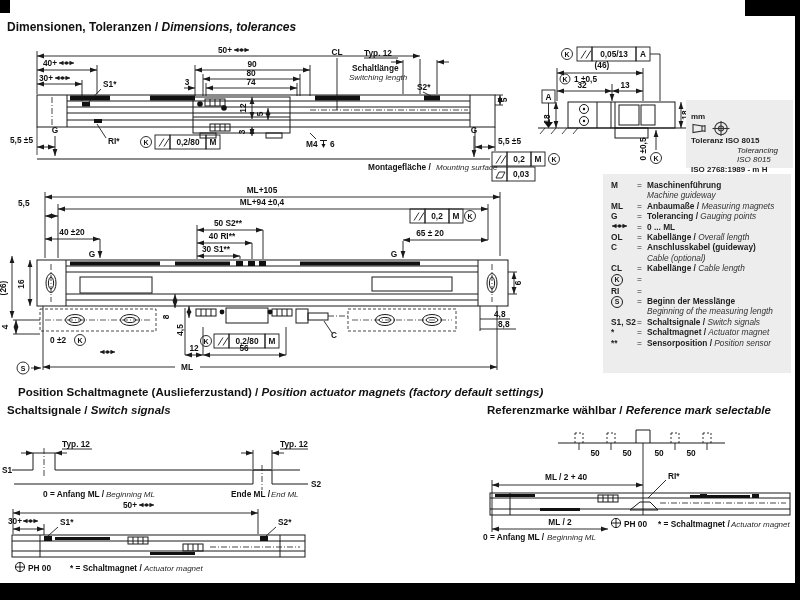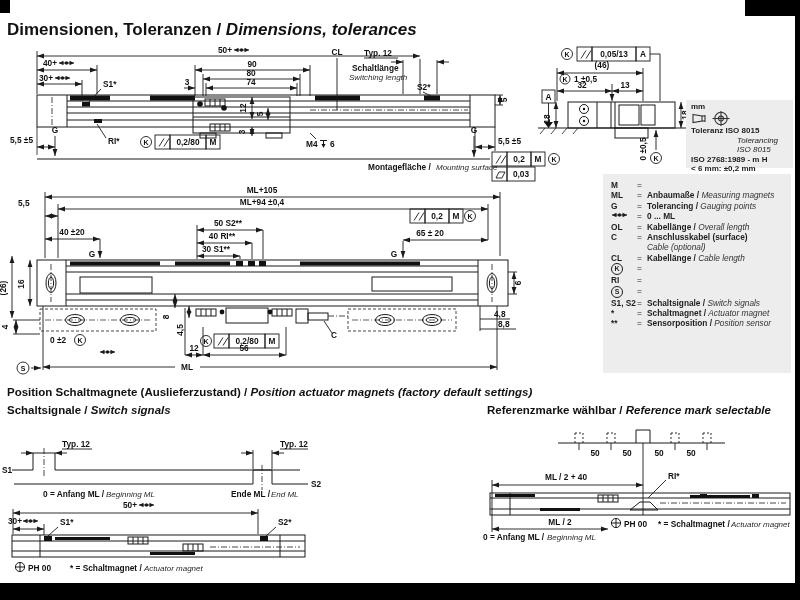--- a/index.html
+++ b/index.html
@@ -1,40 +1,40 @@
 <!DOCTYPE html>
 <html><head>
 <meta charset="utf-8">
 <style>
   html,body { margin:0; padding:0; }
   body { width:800px; height:600px; background:#fff; position:relative; overflow:hidden;
          font-family:"Liberation Sans", sans-serif; color:#111; }
   .abs { position:absolute; }
   .bar { position:absolute; background:#000; }
-  #title { left:7px; top:20px; font-size:17px; font-weight:bold; }
+  #title { left:7px; top:20px; font-size:12px; font-weight:bold; }
   .sec { font-size:11.5px; font-weight:bold; }
-  #sec1 { left:7px; top:386px;text-align:right; }
+  #sec1 { left:18px; top:386px;text-align:right; }
   #sec2 { left:7px; top:404px; }
   #sec3 { left:487px; top:404px; }
   .en2 { font-style:italic; font-weight:bold; }
   
   #legend { left:603px; top:174px; width:188px; height:199px; background:#ededed;
             box-sizing:border-box; padding:6px 4px 0 8px; }
   .lrow { display:flex; font-size:8.3px; line-height:10.4px; color:#1d1d1d; }
   .lkey { width:26px; flex:none; font-weight:bold; }
   .leq  { width:10px; flex:none; }
   .ltxt { flex:1; }
   .lde  { font-weight:bold; }
   .len  { font-style:italic; font-weight:normal; color:#333; }
   .two .len { display:block; }
   .circ { display:inline-block; width:10px; height:10px; border:1px solid #1d1d1d; border-radius:50%;
           text-align:center; line-height:9px; font-size:7px; font-weight:bold; }
   
   #infobox { left:686px; top:100px; width:107px; height:68px; background:#ededed;
-             box-sizing:border-box; padding:2px 5px; font-size:8px; line-height:9.4px; color:#1d1d1d; }
+             box-sizing:border-box; padding:12px 5px; font-size:8px; line-height:9.4px; color:#1d1d1d; }
   #infobox .b { font-weight:bold; }
   #infobox .i { font-style:italic;margin-left:46px; }
   
   #cad { position:absolute; left:0; top:0; }
   svg text { stroke:none; }
   .t  { font:bold 8.3px "Liberation Sans", sans-serif; fill:#111; }
   .ti { font:italic 8px "Liberation Sans", sans-serif; fill:#2a2a2a; }
   .tm { text-anchor:middle; }
   .t7 { font:bold 7px "Liberation Sans", sans-serif; fill:#111; }
 </style>
@@ -561,20 +561,21 @@
   <div class="b">Toleranz ISO 8015</div>
   <div class="i">Tolerancing ISO 8015</div>
   <div class="b">ISO 2768:1989 - m H</div>
   <div class="b">&lt; 6 mm: ±0,2 mm</div>
 </div>
 
 <div class="abs" id="legend">
   <div class="lrow two">
     <span class="lkey">M</span>
     <span class="leq">=</span>
+    <span class="ltxt"><span class="lde">Maschinenführung</span> <span class="len">Machine guideway</span></span>
   </div>
   <div class="lrow">
     <span class="lkey">ML</span>
     <span class="leq">=</span>
     <span class="ltxt"><span class="lde">Anbaumaße /</span> <span class="len">Measuring magnets</span></span>
   </div>
   <div class="lrow">
     <span class="lkey">G</span>
     <span class="leq">=</span>
     <span class="ltxt"><span class="lde">Tolerancing /</span> <span class="len">Gauging points</span></span>
@@ -592,38 +593,39 @@
     <span class="ltxt"><span class="lde">0 ... ML</span></span>
   </div>
   <div class="lrow">
     <span class="lkey">OL</span>
     <span class="leq">=</span>
     <span class="ltxt"><span class="lde">Kabellänge /</span> <span class="len">Overall length</span></span>
   </div>
   <div class="lrow two">
     <span class="lkey">C</span>
     <span class="leq">=</span>
-    <span class="ltxt"><span class="lde">Anschlusskabel (surface)</span> <span class="len">Cable (optional)</span></span>
+    <span class="ltxt"><span class="lde">Anschlusskabel (guideway)</span> <span class="len">Cable (optional)</span></span>
   </div>
   <div class="lrow">
     <span class="lkey">CL</span>
     <span class="leq">=</span>
     <span class="ltxt"><span class="lde">Kabellänge /</span> <span class="len">Cable length</span></span>
   </div>
   <div class="lrow two">
     <span class="lkey"><span class="circ">K</span></span>
     <span class="leq">=</span>
   </div>
   <div class="lrow two">
     <span class="lkey">RI</span>
     <span class="leq">=</span>
   </div>
   <div class="lrow two">
     <span class="lkey"><span class="circ">S</span></span>
     <span class="leq">=</span>
+    <span class="ltxt"><span class="lde">Beginn der Messlänge</span> <span class="len">Beginning of the measuring length</span></span>
   </div>
   <div class="lrow">
     <span class="lkey">S1, S2</span>
     <span class="leq">=</span>
     <span class="ltxt"><span class="lde">Schaltsignale /</span> <span class="len">Switch signals</span></span>
   </div>
   <div class="lrow">
     <span class="lkey">*</span>
     <span class="leq">=</span>
     <span class="ltxt"><span class="lde">Schaltmagnet /</span> <span class="len">Actuator magnet</span></span>

